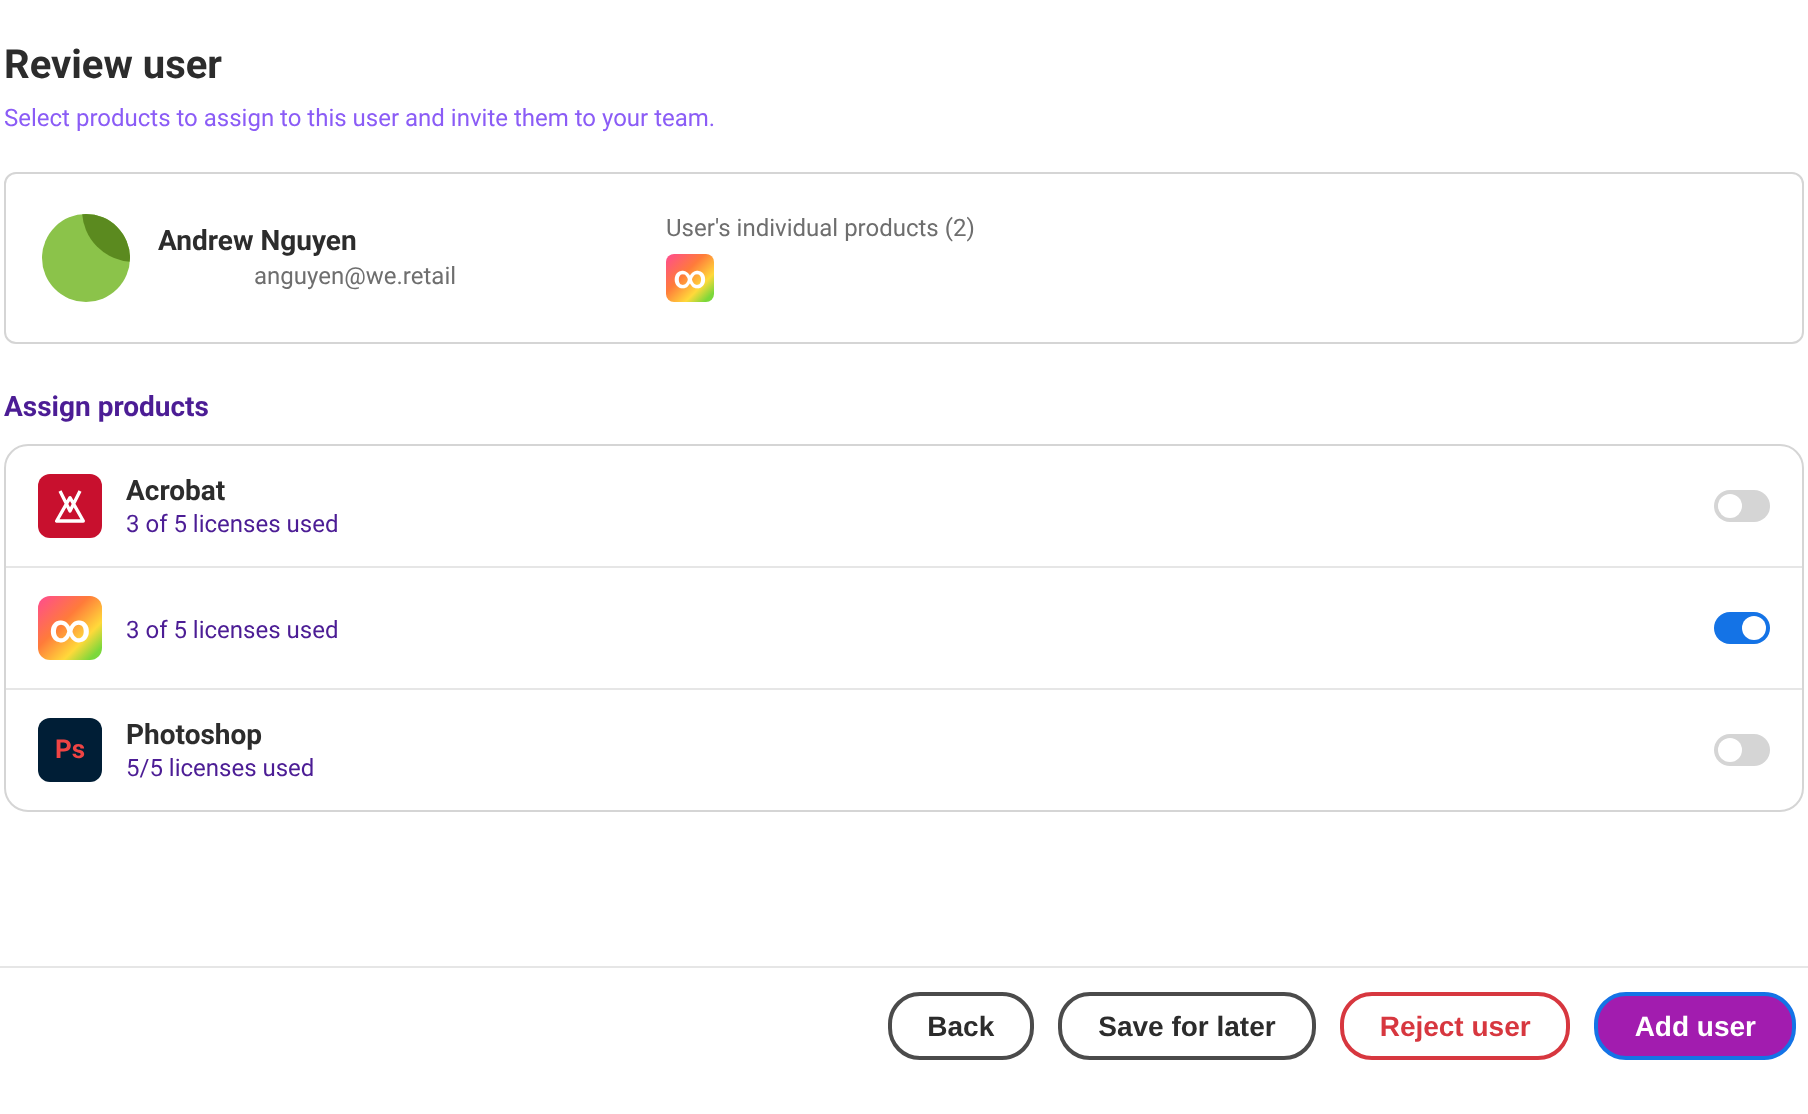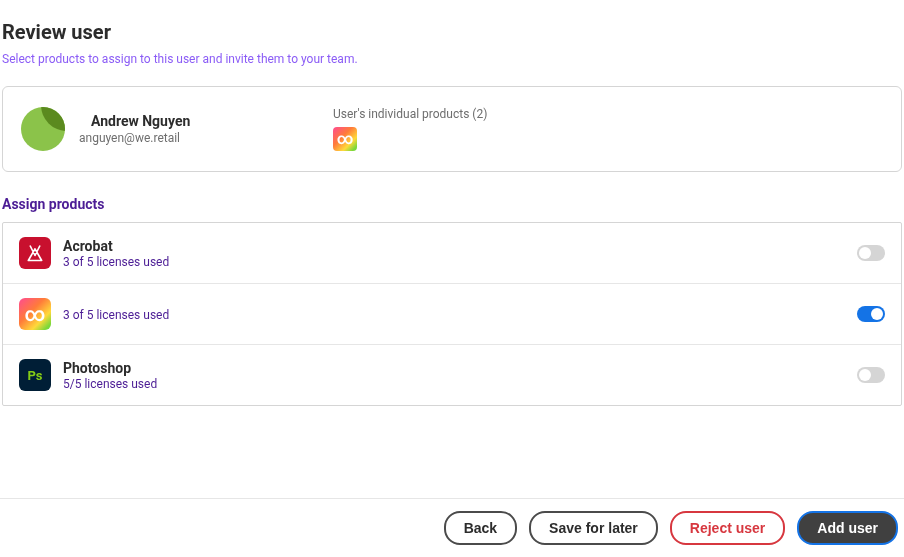--- a/index.html
+++ b/index.html
@@ -56,26 +56,26 @@
       border-bottom-left-radius: 26px;
     }
     .user-info {
       margin-left: 14px;
       flex: 0 0 240px;
     }
     .user-name {
       font-size: 14px;
       font-weight: 700;
       color: #2c2c2c;
-      margin-left: 12px;
     }
     .user-email {
       font-size: 12px;
       color: #6e6e6e;
       margin-top: 2px;
+      margin-left: 48px;
     }
     .user-products {
       margin-left: 14px;
     }
     .user-products-label {
       font-size: 12px;
       color: #6e6e6e;
       margin-bottom: 6px;
     }
     .cc-icon-small {
@@ -96,21 +96,21 @@
       line-height: 1;
     }
     .section-heading {
       font-size: 14px;
       font-weight: 700;
       color: #4c1d95;
       margin: 0 2px 10px;
     }
     .products-panel {
       border: 1px solid #d5d5d5;
-      border-radius: 2px;
+      border-radius: 12px;
       margin: 0 2px;
     }
     .product-row {
       display: flex;
       align-items: center;
       padding: 14px 16px;
       border-bottom: 1px solid #e6e6e6;
     }
     .product-row:last-child {
       border-bottom: none;
@@ -140,21 +140,21 @@
       position: relative;
     }
     .icon-allapps::after {
       content: "∞";
       font-size: 20px;
       font-weight: 600;
       color: #ffffff;
     }
     .icon-photoshop {
       background: #001e36;
-      color: #84cc16;
+      color: #ef4444;
       font-size: 13px;
     }
     .product-text {
       margin-left: 12px;
       flex: 1;
     }
     .product-name {
       font-size: 14px;
       font-weight: 700;
       color: #2c2c2c;
@@ -190,21 +190,21 @@
       transition: left 0.15s;
     }
     .toggle.on {
       background: #1473e6;
     }
     .toggle.on::after {
       left: 14px;
     }
     .footer {
       position: absolute;
-      bottom: 0;
+      bottom: 15px;
       left: 0;
       right: 0;
       border-top: 1px solid #e6e6e6;
       padding: 12px 6px 12px 0;
       display: flex;
       justify-content: flex-end;
       gap: 12px;
       background: #ffffff;
     }
     .btn {
@@ -218,21 +218,21 @@
     }
     .btn-outline {
       border-color: #4b4b4b;
       color: #2c2c2c;
     }
     .btn-danger-outline {
       border-color: #d7373f;
       color: #d7373f;
     }
     .btn-primary {
-      background: #404040;
+      background: #a21caf;
       color: #ffffff;
       border-color: #1473e6;
     }
   </style>
 </head>
 <body>
 
 <h1 class="page-title">Review user</h1>
 <p class="subtitle">Select products to assign to this user and invite them to your team.</p>
 

